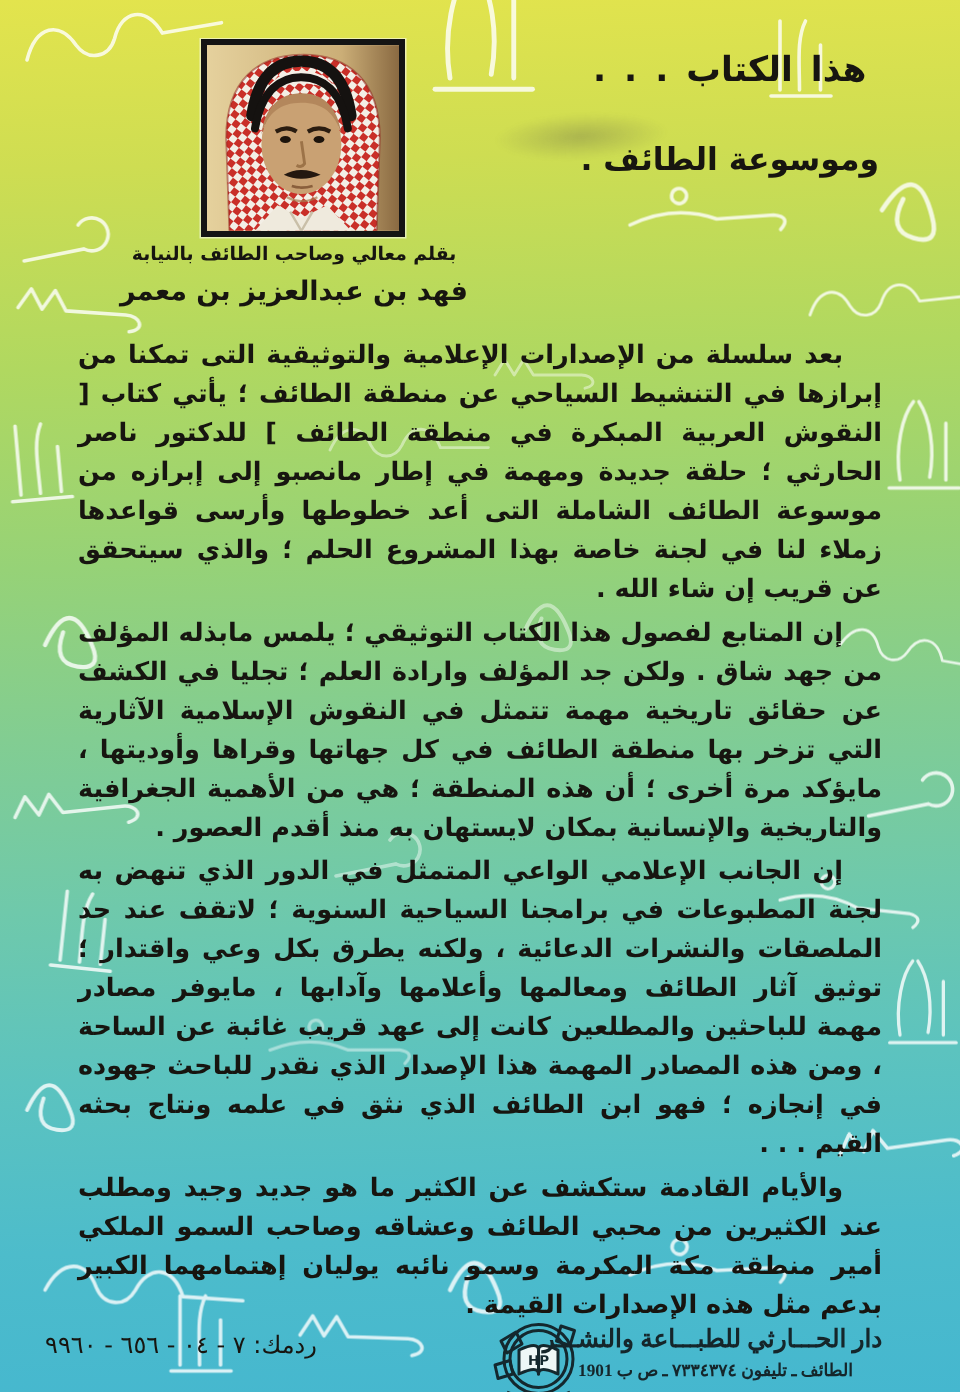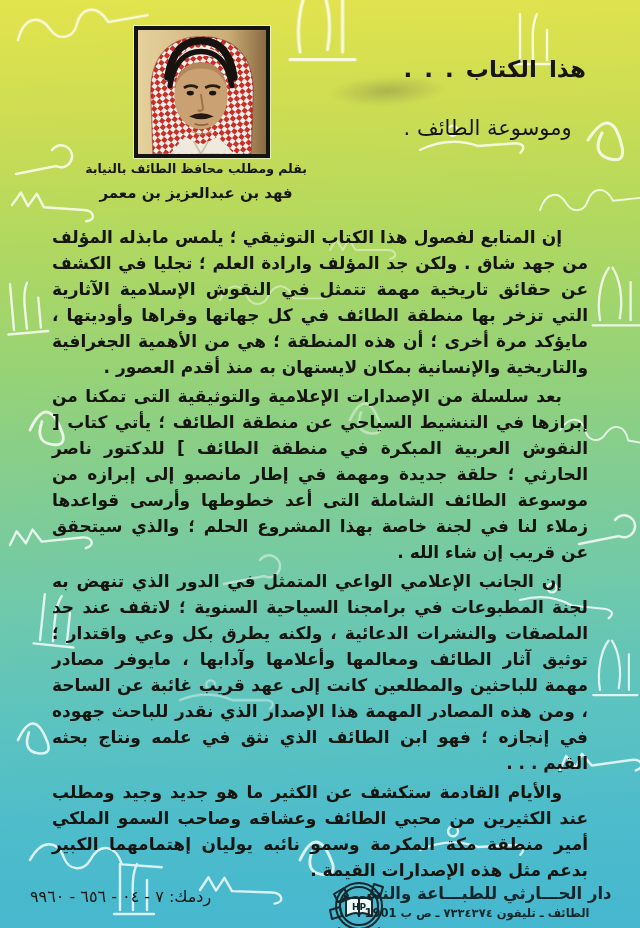--- a/index.html
+++ b/index.html
@@ -28,38 +28,38 @@
     background:radial-gradient(closest-side,rgba(75,75,70,.28),rgba(75,75,70,0));
     filter:blur(1.5px);
     transform:rotate(-3deg);
   }
   
   .photo-frame{
     position:absolute;left:134px;top:26px;width:128px;height:124px;
     border:4px solid #141414;background:#d9c394;box-shadow:0 0 0 1px rgba(255,255,255,.55);
   }
   .photo-frame svg{display:block;width:100%;height:100%;}
-  .titles{position:absolute;top:56px;right:54px;text-align:left;}
+  .titles{position:absolute;top:34px;right:54px;text-align:center;}
   .title-main{font-size:23px;font-weight:bold;letter-spacing:.5px;word-spacing:4px;}
-  .title-sub{font-size:21px;font-weight:normal;margin-top:34px;}
+  .title-sub{font-size:21px;font-weight:bold;margin-top:34px;}
   .byline{position:absolute;top:161px;left:78px;width:236px;text-align:center;
           font-size:12.5px;font-weight:bold;}
   .author-name{position:absolute;top:184px;left:78px;width:236px;text-align:center;
-          font-size:15px;font-weight:bold;letter-spacing:.3px;}
+          font-size:18px;font-weight:bold;letter-spacing:.3px;}
   
   .bodytext{position:absolute;top:224px;right:52px;left:52px;}
   .bodytext p{
     margin:0 0 3px 0;
     font-size:17px;line-height:26px;font-weight:bold;
     text-align:justify;text-indent:26px;
   }
   
   .isbn{position:absolute;left:30px;bottom:22px;font-size:16px;font-weight:normal;
         direction:rtl;letter-spacing:.5px;}
-  .publisher{position:absolute;right:4px;bottom:8px;width:318px;text-align:center;}
+  .publisher{position:absolute;right:4px;bottom:8px;width:318px;text-align:center;font-family:Liberation Serif, serif;}
   .publisher .pub-name{font-size:16.5px;font-weight:bold;letter-spacing:.5px;
         color:#15262b;padding-right:4px;}
   .publisher .pub-info{font-size:11.5px;font-weight:bold;margin-top:3px;color:#15262b;}
   .publogo{position:absolute;left:322px;bottom:-14px;width:72px;height:66px;}
 </style>
 </head>
 <body>
 
 <div class="cover">
 
@@ -171,26 +171,26 @@
       <path d="M30 116 L44 100 L59 108 L75 100 L90 116 Z" fill="#efeadd"></path>
       <path d="M52 104 L59 116 L66 104" fill="none" stroke="#c9bfa8" stroke-width="1.5"></path>
     </svg>
   </div>
 
   <div class="titles">
     <div class="title-main">هذا الكتاب  .  .  .</div>
     <div class="title-sub">وموسوعة الطائف .</div>
   </div>
 
-  <div class="byline">بقلم ومطلب محافظ الطائف بالنيابة</div>
+  <div class="byline">بقلم معالي وصاحب الطائف بالنيابة</div>
   <div class="author-name">فهد بن عبدالعزيز بن معمر</div>
 
   <main class="bodytext">
+    <p>بعد سلسلة من الإصدارات الإعلامية والتوثيقية التى تمكنا من إبرازها في التنشيط السياحي عن منطقة الطائف ؛ يأتي كتاب [ النقوش العربية المبكرة في منطقة الطائف ] للدكتور ناصر الحارثي ؛ حلقة جديدة ومهمة في إطار مانصبو إلى إبرازه من موسوعة الطائف الشاملة التى أعد خطوطها وأرسى قواعدها زملاء لنا في لجنة خاصة بهذا المشروع الحلم ؛ والذي سيتحقق عن قريب إن شاء الله .</p>
     <p>إن المتابع لفصول هذا الكتاب التوثيقي ؛ يلمس مابذله المؤلف من جهد شاق . ولكن جد المؤلف وارادة العلم ؛ تجليا في الكشف عن حقائق تاريخية مهمة تتمثل في النقوش الإسلامية الآثارية التي تزخر بها منطقة الطائف في كل جهاتها وقراها وأوديتها ، مايؤكد مرة أخرى ؛ أن هذه المنطقة ؛ هي من الأهمية الجغرافية والتاريخية والإنسانية بمكان لايستهان به منذ أقدم العصور .</p>
-    <p>بعد سلسلة من الإصدارات الإعلامية والتوثيقية التى تمكنا من إبرازها في التنشيط السياحي عن منطقة الطائف ؛ يأتي كتاب [ النقوش العربية المبكرة في منطقة الطائف ] للدكتور ناصر الحارثي ؛ حلقة جديدة ومهمة في إطار مانصبو إلى إبرازه من موسوعة الطائف الشاملة التى أعد خطوطها وأرسى قواعدها زملاء لنا في لجنة خاصة بهذا المشروع الحلم ؛ والذي سيتحقق عن قريب إن شاء الله .</p>
     <p>إن الجانب الإعلامي الواعي المتمثل في الدور الذي تنهض به لجنة المطبوعات في برامجنا السياحية السنوية ؛ لاتقف عند حد الملصقات والنشرات الدعائية ، ولكنه يطرق بكل وعي واقتدار ؛ توثيق آثار الطائف ومعالمها وأعلامها وآدابها ، مايوفر مصادر مهمة للباحثين والمطلعين كانت إلى عهد قريب غائبة عن الساحة ، ومن هذه المصادر المهمة هذا الإصدار الذي نقدر للباحث جهوده في إنجازه ؛ فهو ابن الطائف الذي نثق في علمه ونتاج بحثه القيم . . .</p>
     <p>والأيام القادمة ستكشف عن الكثير ما هو جديد وجيد ومطلب عند الكثيرين من محبي الطائف وعشاقه وصاحب السمو الملكي أمير منطقة مكة المكرمة وسمو نائبه يوليان إهتمامهما الكبير بدعم مثل هذه الإصدارات القيمة .</p>
   </main>
 
   <div class="isbn">ردمك: ٧ - ٠٤ - ٦٥٦ - ٩٩٦٠</div>
 
   <svg class="publogo" viewBox="0 0 72 66" xmlns="http://www.w3.org/2000/svg">
     <g fill="none" stroke="#14282e" stroke-width="2" stroke-linejoin="round">
       <circle cx="37" cy="30" r="19"></circle>
       <circle cx="37" cy="30" r="23"></circle>

